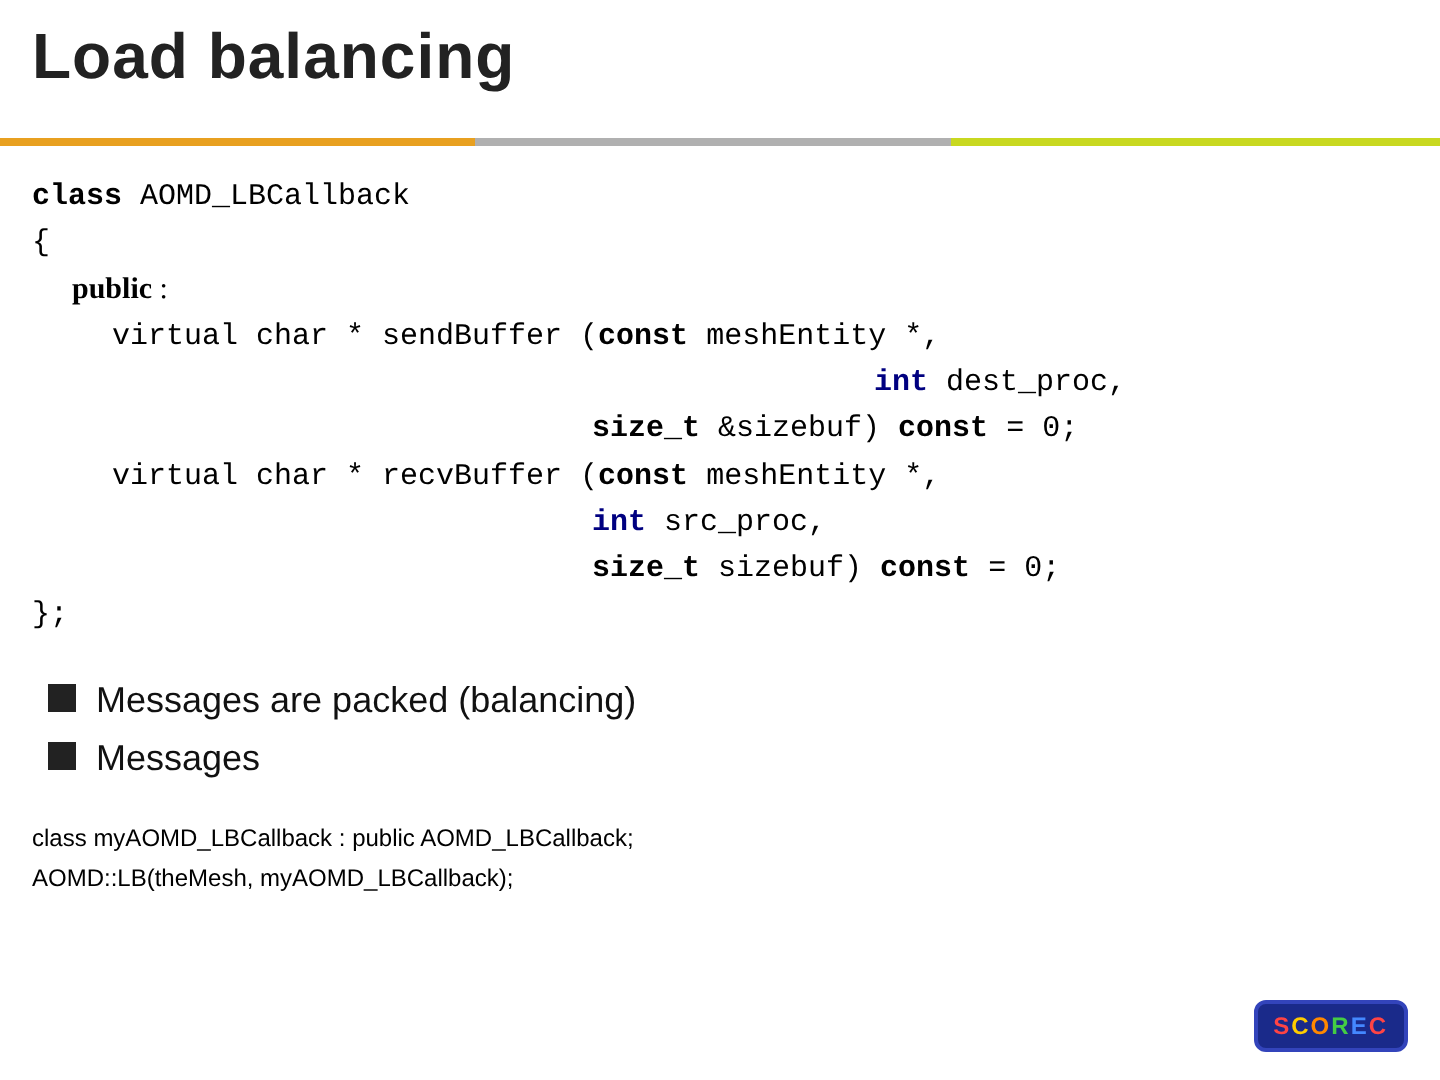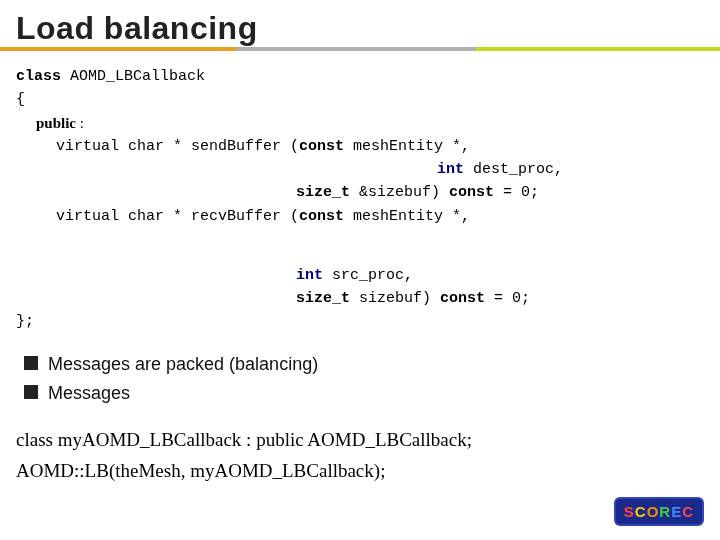--- a/index.html
+++ b/index.html
@@ -8,21 +8,21 @@
       width: 720px;
       height: 540px;
       background: #ffffff;
       font-family: Arial, Helvetica, sans-serif;
       overflow: hidden;
     }
 
     
     .header {
       background: #ffffff;
-      padding: 10px 16px 0 16px;
+      padding: 10px 16px 22px 16px;
       border-bottom: 4px solid transparent;
       background-image: linear-gradient(white, white), 
                         linear-gradient(to right, #e8a020 0%, #e8a020 33%, #c0c0c0 33%, #c0c0c0 66%, #c8d820 66%, #c8d820 100%);
       background-origin: padding-box, border-box;
       background-clip: padding-box, border-box;
       border-bottom: 4px solid;
       border-image: linear-gradient(to right, #e8a020 0%, #e8a020 33%, #b0b0b0 33%, #b0b0b0 66%, #c8d820 66%, #c8d820 100%) 1;
     }
 
     .header h1 {
@@ -75,36 +75,36 @@
       width: 14px;
       height: 14px;
       background: #222222;
       margin-right: 10px;
       margin-top: 4px;
       flex-shrink: 0;
     }
 
     
     .code-block-bottom {
-      font-family: Liberation Serif, serif;
-      font-size: 19px;
+      font-family: Liberation Sans, sans-serif;
+      font-size: 12px;
       line-height: 1.65;
       color: #000000;
     }
 
     
     .scorec-logo {
       position: absolute;
       bottom: 14px;
       right: 16px;
       background: #1a2a8a;
       border-radius: 6px;
       padding: 4px 8px;
       font-family: Arial, sans-serif;
-      font-size: 15px;
+      font-size: 12px;
       font-weight: bold;
       color: #ffcc00;
       letter-spacing: 1px;
       border: 2px solid #3344bb;
     }
 
     .scorec-logo span.s { color: #ff4444; }
     .scorec-logo span.c { color: #ffcc00; }
     .scorec-logo span.o { color: #ff8800; }
     .scorec-logo span.r { color: #44cc44; }
@@ -140,21 +140,21 @@
       <span class="type-kw">int</span>
       <span> dest_proc,</span>
     </div>
     <div style="padding-left: 280px;">
       <span class="kw">size_t</span>
       <span> &amp;sizebuf) <span class="kw">const</span> = 0;</span>
     </div>
     <div class="code-indent-2">
       <span>virtual char * recvBuffer (<span class="kw">const</span> meshEntity *,</span>
     </div>
-    <div style="padding-left: 280px; margin-top: 36px;">
+    <div style="padding-left: 280px;">
       <span class="type-kw">int</span>
       <span> src_proc,</span>
     </div>
     <div style="padding-left: 280px;">
       <span class="kw">size_t</span>
       <span> sizebuf) <span class="kw">const</span> = 0;</span>
     </div>
     <div>};</div>
   </div>
 

